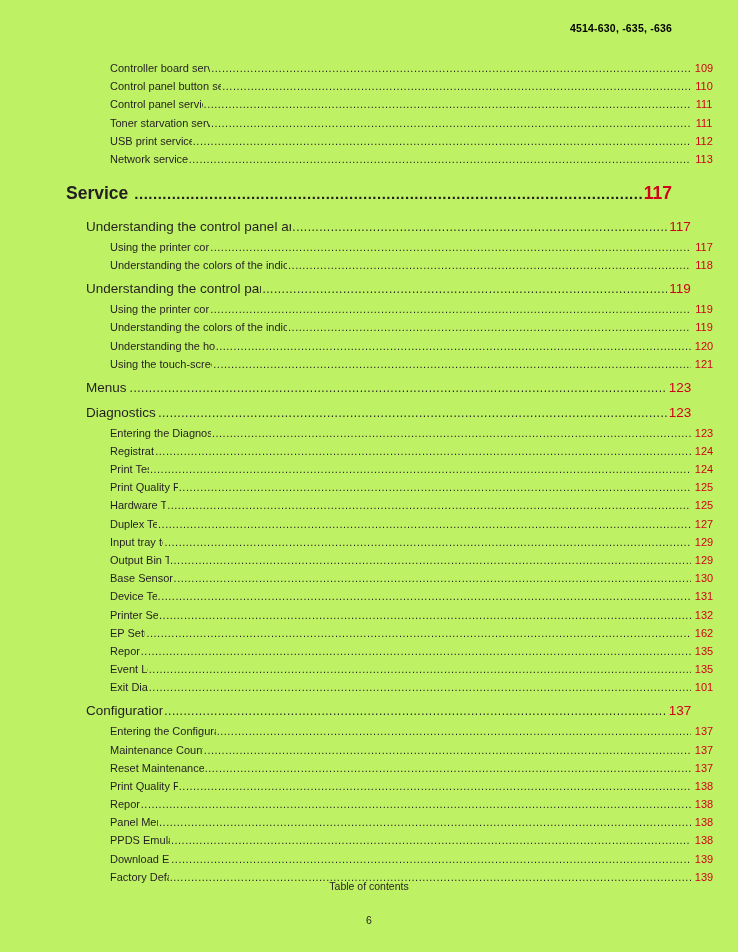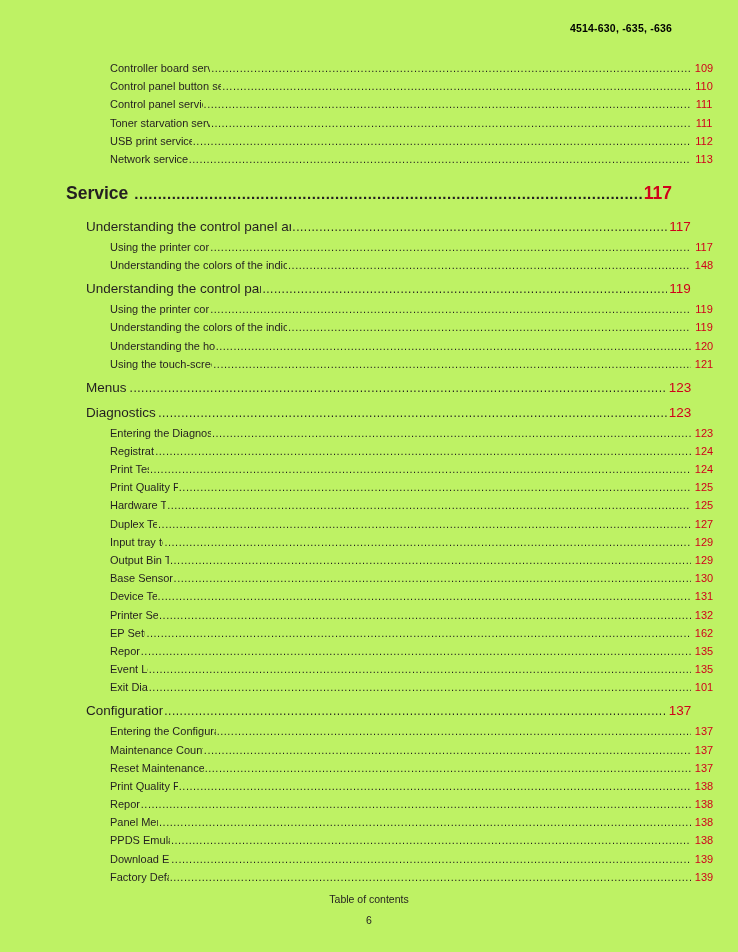--- a/index.html
+++ b/index.html
@@ -98,21 +98,21 @@
   .footer {
     position: absolute;
     left: 0;
     right: 0;
     bottom: 26px;
     text-align: center;
   }
   .footer-label {
     font-size: 10.5px;
     color: #231f20;
-    margin-bottom: 9px;
+    margin-bottom: 22px;
   }
   .footer-num {
     font-size: 10.5px;
     color: #231f20;
   }
 </style>
 </head>
 <body>
 
 <div class="page">
@@ -161,21 +161,21 @@
         <span class="page-num">117</span>
       </div>
       <div class="toc-row lvl3">
         <span class="toc-label">Using the printer control panel</span>
         <span class="leader"></span>
         <span class="page-num">117</span>
       </div>
       <div class="toc-row lvl3">
         <span class="toc-label">Understanding the colors of the indicator and Sleep button lights</span>
         <span class="leader"></span>
-        <span class="page-num">148</span>
+        <span class="page-num">118</span>
       </div>
       <div class="toc-row lvl2">
         <span class="toc-label">Understanding the control panel and menus (MS610de)</span>
         <span class="leader"></span>
         <span class="page-num">119</span>
       </div>
       <div class="toc-row lvl3">
         <span class="toc-label">Using the printer control panel</span>
         <span class="leader"></span>
         <span class="page-num">119</span>

